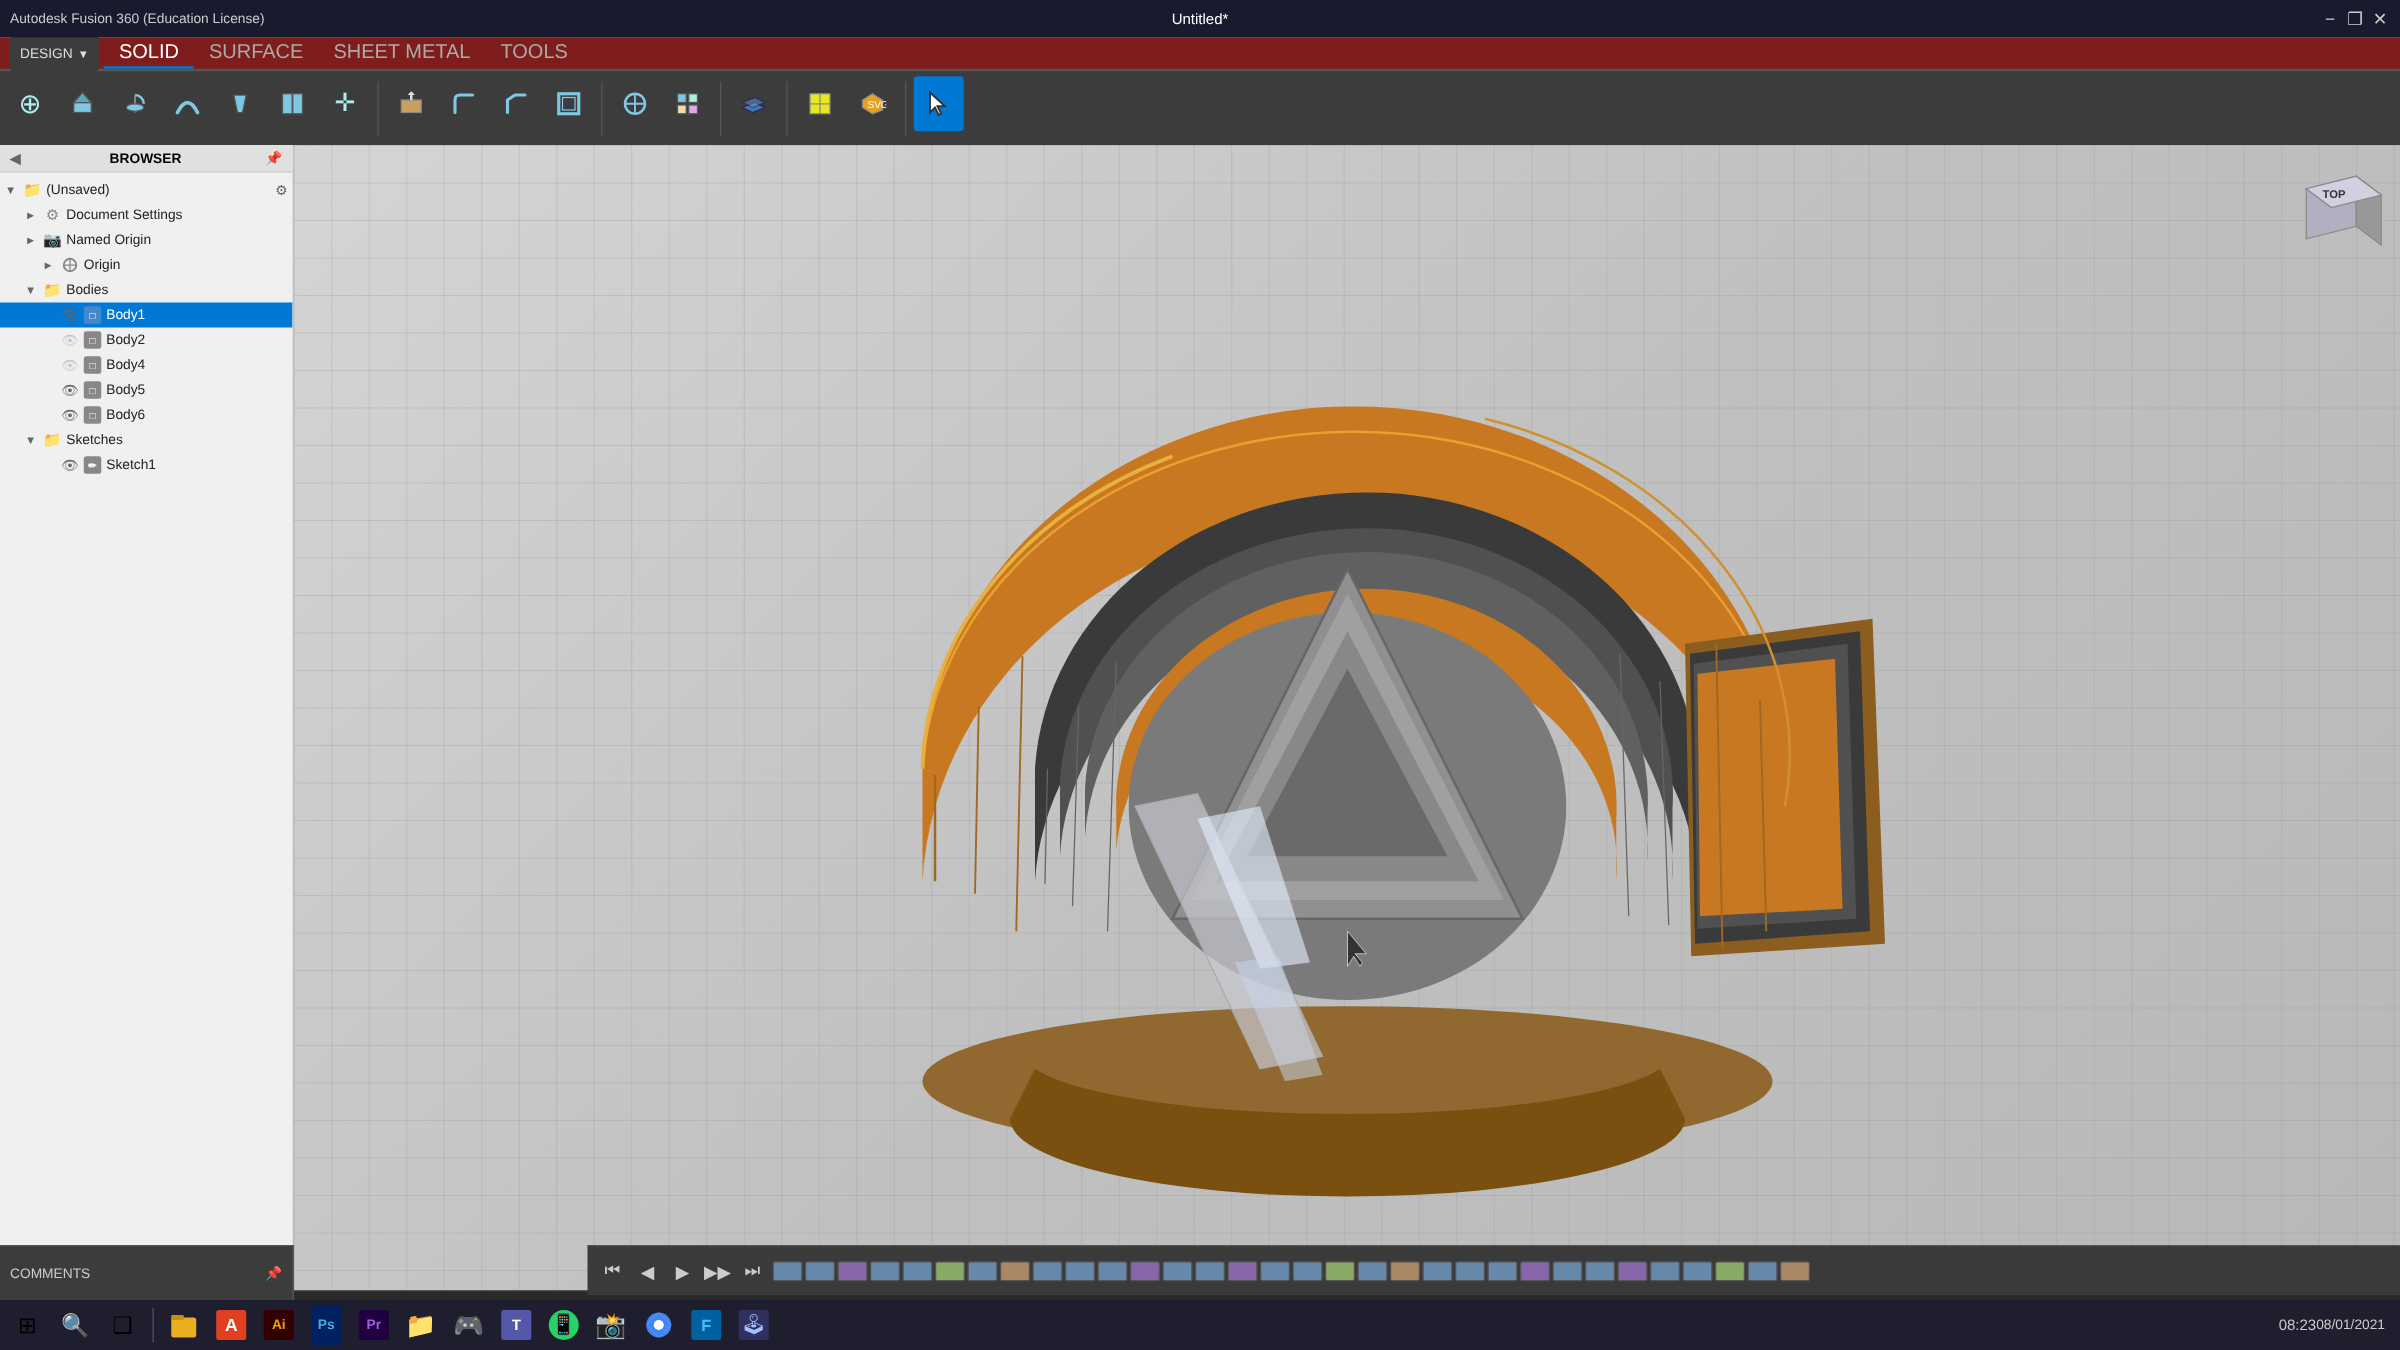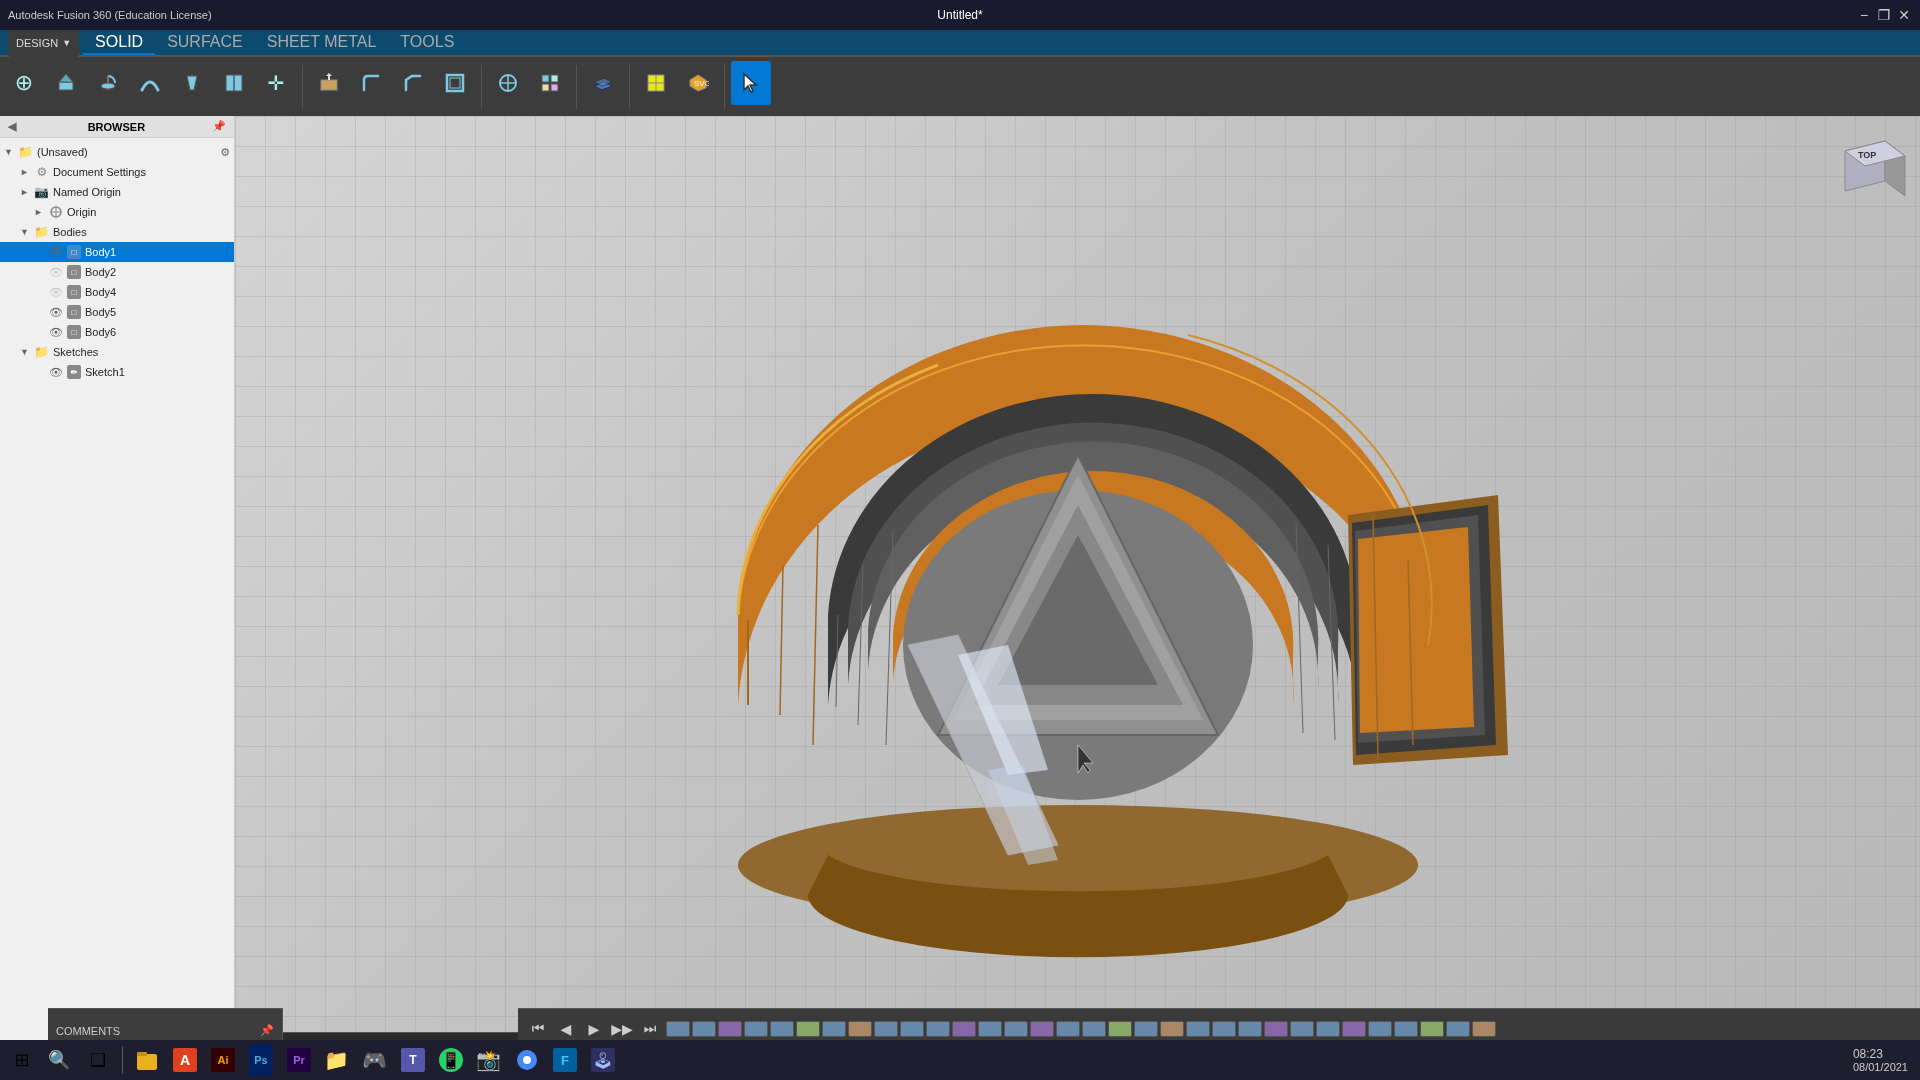--- a/index.html
+++ b/index.html
@@ -240,21 +240,21 @@
       cursor: pointer;
       border-radius: 4px;
       font-size: 20px;
     }
     .taskbar-sep { width: 1px; height: 28px; background: #555; margin: 0 4px; }
 
     
     #toolbar-tabs {
       display: flex;
       align-items: center;
-      background: #0c4a6e;
+      background: #7f1d1d;
       padding: 0 8px;
       height: 26px;
       border-bottom: 1px solid #555;
     }
     .toolbar-tab {
       padding: 2px 12px;
       color: #aaa;
       cursor: pointer;
       font-size: 16px;
       height: 100%;
@@ -690,21 +690,21 @@
         <svg width="18" height="18" viewBox="0 0 18 18">
           <rect x="2" y="2" width="14" height="14" fill="#888" stroke="#ccc" stroke-width="1"></rect>
           <circle cx="9" cy="9" r="4" fill="#aaa" stroke="#ccc" stroke-width="0.5"></circle>
         </svg>
         <span style="color:#ccc;font-size:9px;">▾</span>
       </div>
     </div>
   </div>
 </div>
 
-<div style="position:absolute; bottom:28px; left:0; right:0; height:44px; display:flex;margin-left:48px;">
+<div style="position:absolute; bottom:40px; left:0; right:0; height:44px; display:flex;">
 
   <div style="width:235px; background:#3c3c3c; border-top:1px solid #555; border-right:1px solid #555; display:flex; align-items:center; padding:0 8px; gap:6px;">
     <span style="color:#ccc; font-size:11px;">COMMENTS</span>
     <span style="color:#ccc; margin-left:auto; cursor:pointer;">📌</span>
   </div>
 
   <div id="timeline" style="flex:1; position:relative; background:#3a3a3a; border-top:1px solid #555; display:flex; align-items:center; padding:0 8px; gap:4px;">
     <div class="tl-btn">⏮</div>
     <div class="tl-btn">◀</div>
     <div class="tl-btn">▶</div>
@@ -785,17 +785,17 @@
       <circle cx="12" cy="12" r="4" fill="#fff"></circle>
       <path d="M12,2 L22,12 L12,22 L2,12 Z" fill="none" stroke="#e0e0e0" stroke-width="0.5" opacity="0.3"></path>
     </svg>
   </div>
   <div class="taskbar-icon">
     <div style="width:24px;height:24px;background:#0060a0;display:flex;align-items:center;justify-content:center;color:#40c0ff;font-weight:bold;font-size:13px;border-radius:2px;">F</div>
   </div>
   <div class="taskbar-icon">
     <div style="width:24px;height:24px;background:#303060;display:flex;align-items:center;justify-content:center;color:#a0c0ff;font-size:16px;border-radius:2px;">🕹</div>
   </div>
-  <div style="margin-left:auto; display:flex; flex-direction:column; align-items:flex-start; padding-right:8px;">
+  <div style="margin-left:auto; display:flex; flex-direction:row; align-items:center; padding-right:8px;">
     <span style="color:#ccc;font-size:12px;">08:23</span>
     <span style="color:#ccc;font-size:11px;">08/01/2021</span>
   </div>
 </div>
 
 </body></html>

